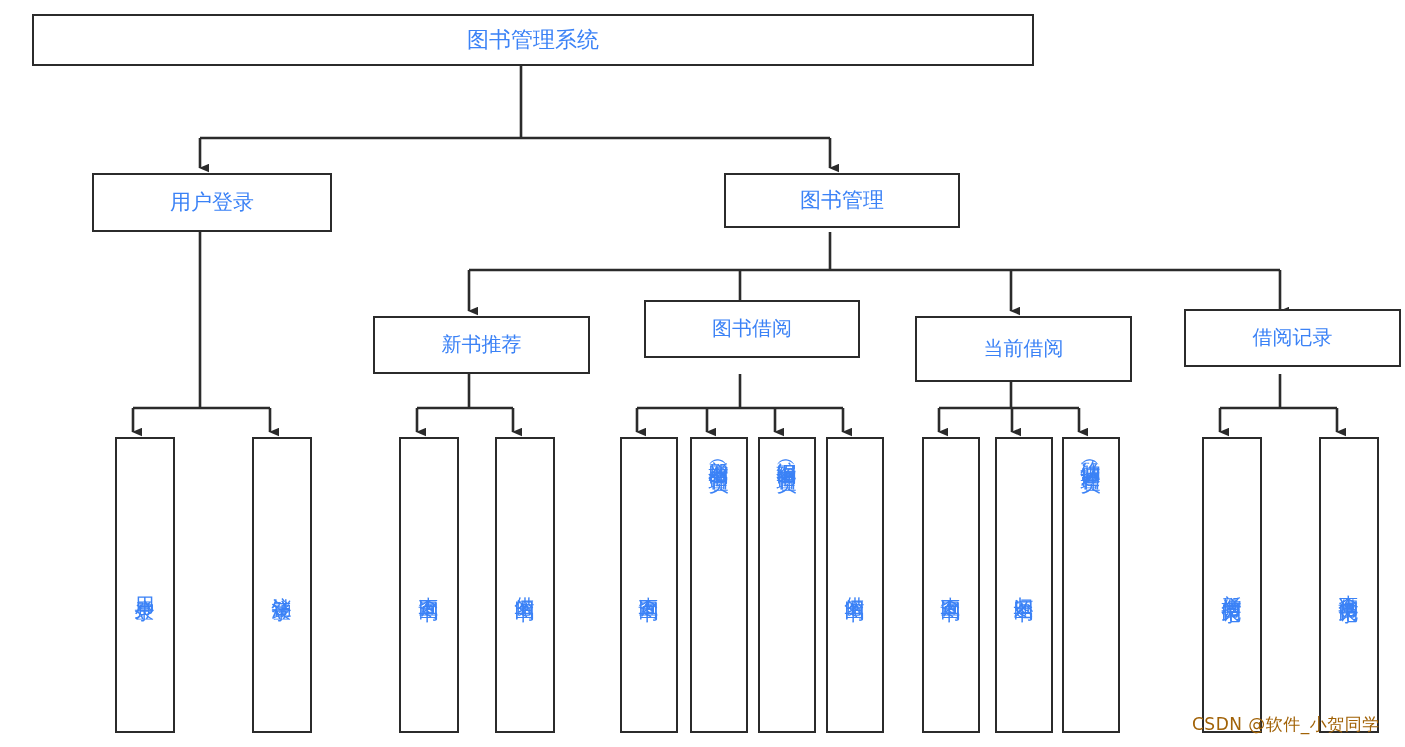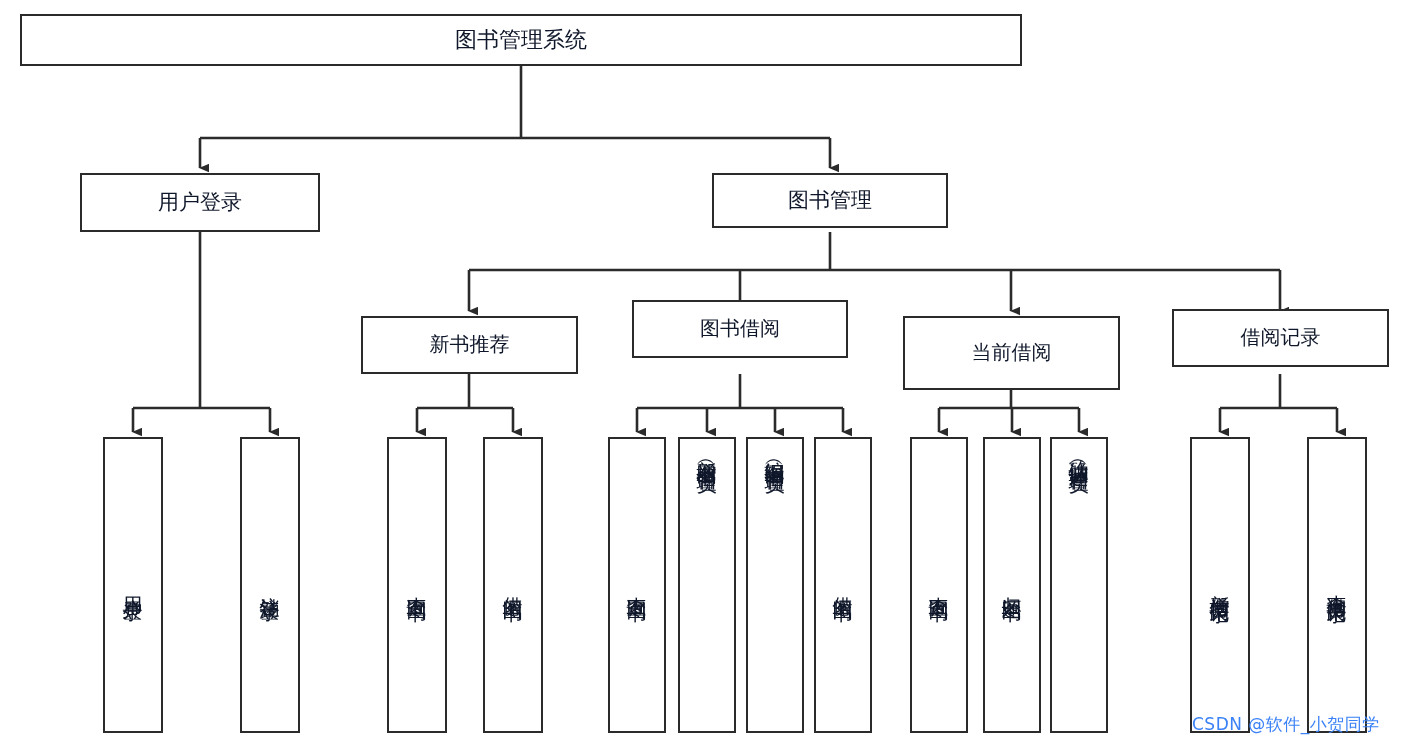--- a/index.html
+++ b/index.html
@@ -27,21 +27,22 @@
     pointer-events: none;
   }
   .node {
     position: absolute;
     box-sizing: border-box;
     border: 2.5px solid #2b2b2b;
     background: #ffffff;
     display: flex;
     align-items: center;
     justify-content: center;
-    color: #0f172a;
+    color: #3b82f6;
+    margin-left: 12px;
   }
   .node.root {
     font-size: 22px;
   }
   .node.level1 {
     font-size: 21px;
   }
   .node.level2 {
     font-size: 20px;
   }
@@ -61,21 +62,21 @@
     letter-spacing: 2px;
     white-space: nowrap;
     line-height: 1;
   }
   .node.leaf.center-text {
     align-items: center;
     padding-top: 0;
   }
   .watermark {
     position: absolute;
-    color: #3b82f6;
+    color: #a16207;
     font-size: 17px;
     white-space: nowrap;
     letter-spacing: 0.5px;
   }
 </style>
 </head>
 <body>
 
 <div id="diagram-root">
 
@@ -139,21 +140,21 @@
   <div class="node level1" style="left:712px; top:173px; width:236px; height:55px;">
     <span class="label">图书管理</span>
   </div>
 
   <div class="node level2" style="left:361px; top:316px; width:217px; height:58px;">
     <span class="label">新书推荐</span>
   </div>
   <div class="node level2" style="left:632px; top:300px; width:216px; height:58px;">
     <span class="label">图书借阅</span>
   </div>
-  <div class="node level2" style="left:903px; top:316px; width:217px; height:74px;">
+  <div class="node level2" style="left:903px; top:316px; width:217px; height:66px;">
     <span class="label">当前借阅</span>
   </div>
   <div class="node level2" style="left:1172px; top:309px; width:217px; height:58px;">
     <span class="label">借阅记录</span>
   </div>
 
   <div class="node leaf center-text" style="left:103px; top:437px; width:60px; height:296px;">
     <span class="label">用户登录</span>
   </div>
   <div class="node leaf center-text" style="left:240px; top:437px; width:60px; height:296px;">

